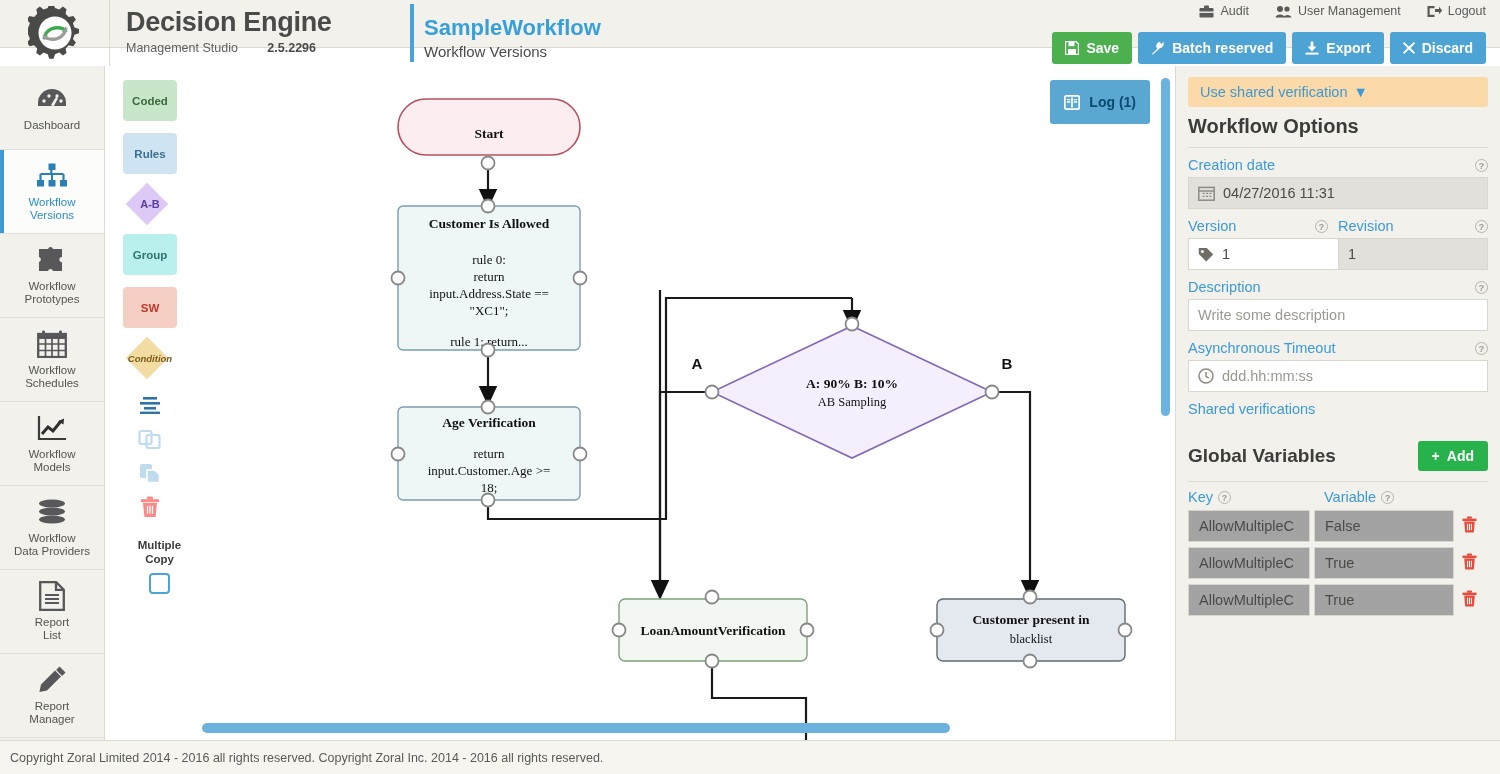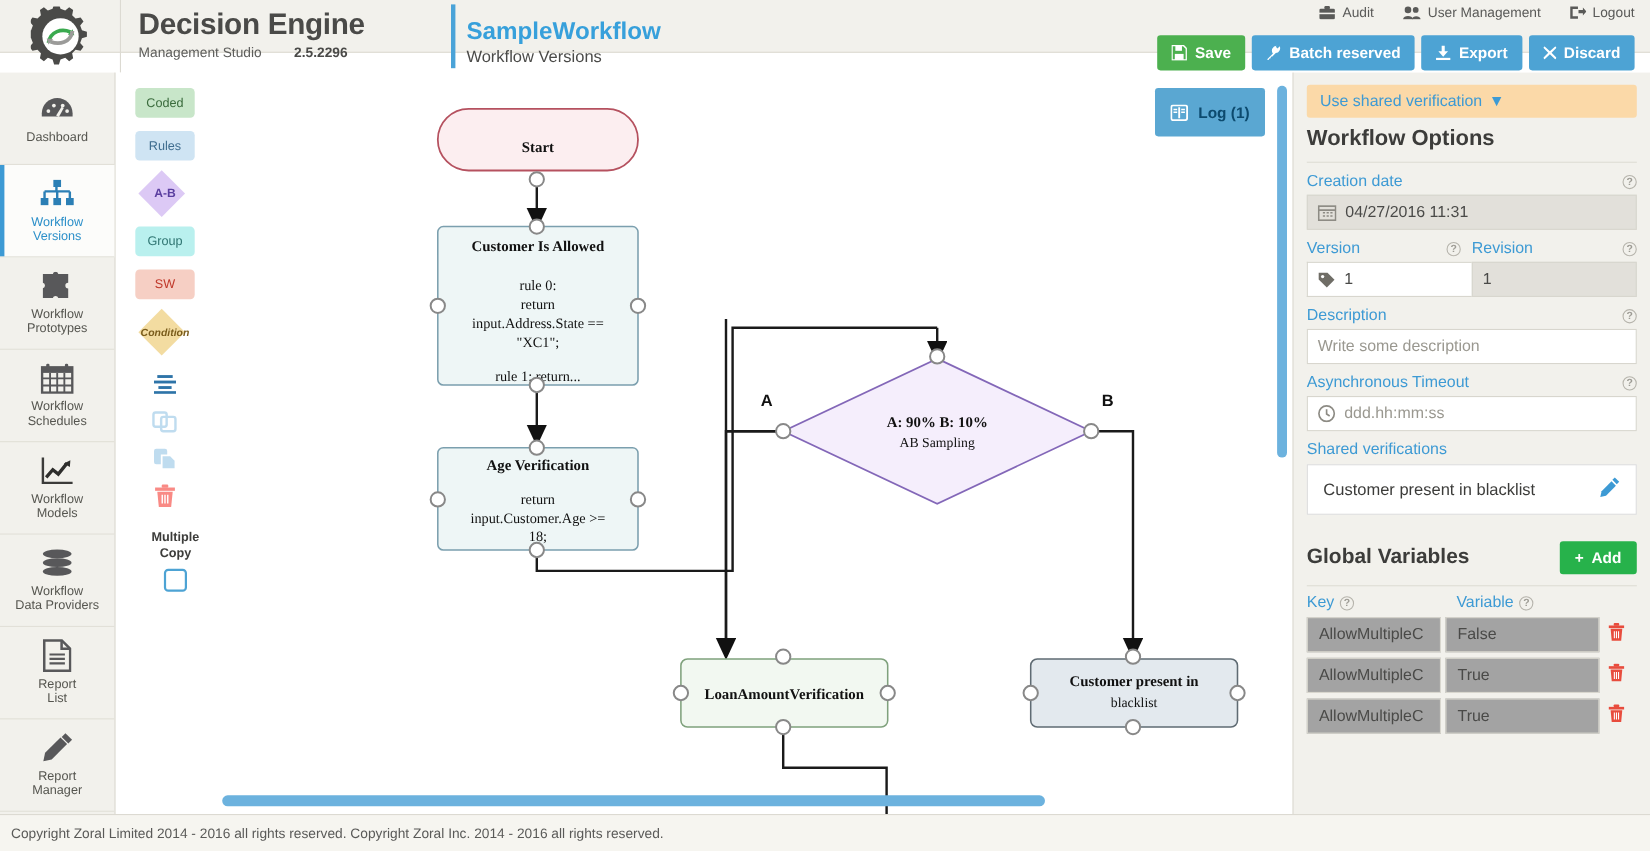--- a/index.html
+++ b/index.html
@@ -71,23 +71,23 @@
     background: #3d9ad4;
   }
   .side-icon { height: 30px; display: flex; align-items: center; }
 
   
   .palette {
     position: absolute; left: 106px; top: 66px; width: 88px; height: 674px;
     background: #ffffff;
   }
   .pal-chip {
-    width: 54px; height: 27px; margin: 0 auto 12px auto; border-radius: 4px;
+    width: 54px; height: 41px; margin: 0 auto 12px auto; border-radius: 4px;
     display: flex; align-items: center; justify-content: center;
-    font-size: 11.5px; font-weight: normal; cursor: pointer;
+    font-size: 11.5px; font-weight: bold; cursor: pointer;
   }
   .chip-coded { background: #c8e6c9; color: #3a6b3c; }
   .chip-rules { background: #cfe4f3; color: #3f6d8f; }
   .chip-group { background: #b9f0ee; color: #2e7471; }
   .chip-sw    { background: #f6cfc4; color: #c0392b; }
   .pal-diamond {
     width: 62px; height: 36px; margin: 0 auto 12px auto; position: relative;
     display: flex; align-items: center; justify-content: center; cursor: pointer;
   }
   .pal-diamond .dshape {
@@ -630,29 +630,20 @@
         <svg width="16" height="16" viewBox="0 0 16 16">
           <circle cx="8" cy="8" r="7" fill="none" stroke="#8d8b84" stroke-width="1.5"></circle>
           <path d="M8 4 v4.4 l2.8 1.8" stroke="#8d8b84" stroke-width="1.5" fill="none"></path>
         </svg>
         <span class="ph">ddd.hh:mm:ss</span>
       </div>
     </div>
 
     <div class="fld">
       <div class="fld-label">Shared verifications</div>
-      <div class="sv-box">
-        <div class="t">Customer present in blacklist</div>
-        <div>
-          <svg width="19" height="19" viewBox="0 0 19 19">
-            <path d="M14 1 l4 4 -2.2 2.2 -4-4 z" fill="#3d9ad4"></path>
-            <path d="M11 4.6 l4 4 -9 9 -5.2 1.2 1.2-5.2 z" fill="#3d9ad4"></path>
-          </svg>
-        </div>
-      </div>
     </div>
 
     <div class="gv-head">
       <div class="gv-title">Global Variables</div>
       <button class="add-btn">
         <span>+</span>
         <span>Add</span>
       </button>
     </div>
 

